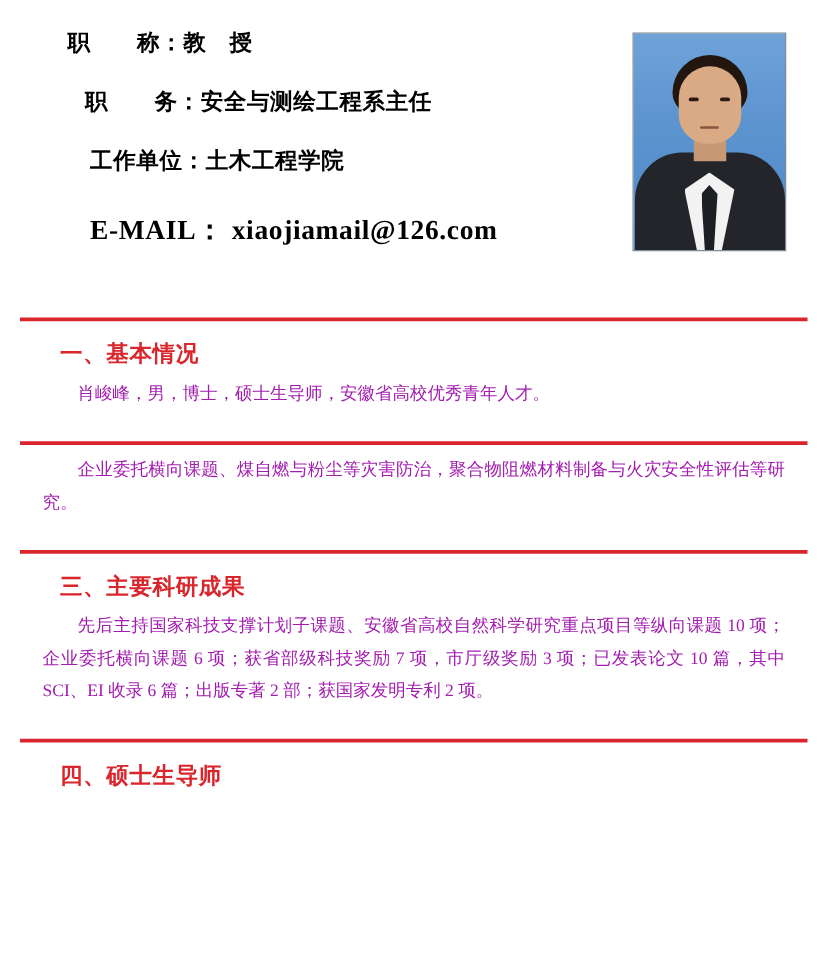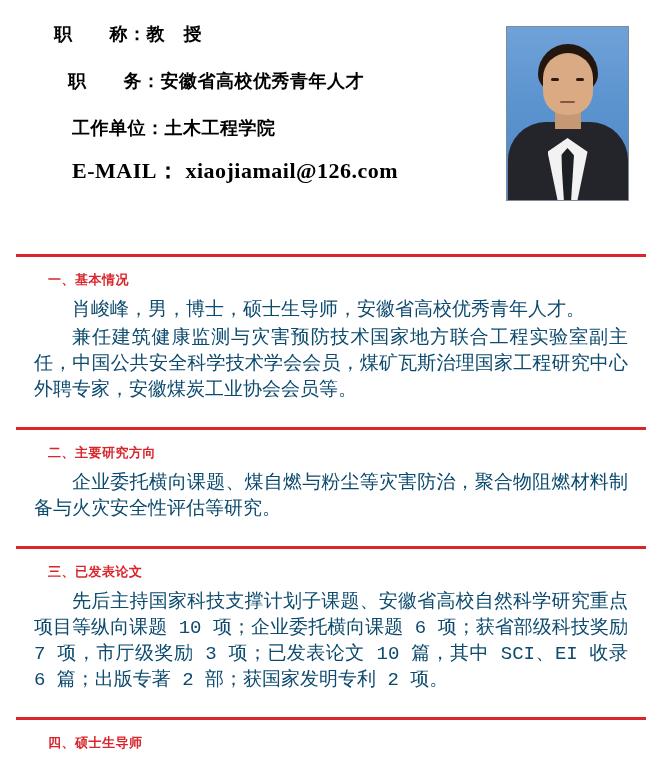--- a/index.html
+++ b/index.html
@@ -35,21 +35,21 @@
   .field-row {
     font-family: "Liberation Serif", serif;
     font-weight: bold;
     font-size: 18px;
     color: #000;
     letter-spacing: 0.5px;
     white-space: nowrap;
   }
   .field-row.r1 { margin-left: 18px; margin-bottom: 23px; }
   .field-row.r2 { margin-left: 32px; margin-bottom: 23px; }
-  .field-row.r3 { margin-left: 36px; margin-bottom: 16px; }
+  .field-row.r3 { margin-left: 36px; margin-bottom: 29px; }
   .field-row.r4 { margin-left: 36px; font-size: 22px; }
 
   .photo {
     position: absolute;
     right: 33px;
     top: 26px;
     width: 121px;
     height: 173px;
     border: 1px solid #7f8a99;
     background: linear-gradient(180deg, #6fa2d8 0%, #5b93cf 45%, #4f88c6 100%);
@@ -144,48 +144,48 @@
 
   
   .section {
     padding: 8px 16px 10px 16px;
   }
   .section h2 {
     margin: 6px 0 8px 0;
     padding-left: 32px;
     font-family: "Liberation Sans", sans-serif;
     font-weight: bold;
-    font-size: 13px;
+    font-size: 18px;
     color: #d9262c;
     letter-spacing: 0.5px;
   }
   .section p {
     margin: 0 0 2px 0;
     padding: 0 18px 0 18px;
-    font-family: Liberation Mono, monospace;
-    font-size: 19px;
+    font-family: Liberation Serif, serif;
+    font-size: 14px;
     line-height: 26px;
-    color: #0c4a6e;
+    color: #a21caf;
     text-align: justify;
     text-indent: 2em;
   }
   .gap { height: 12px; }
 </style>
 </head>
 <body>
 
 <div class="page">
 
   <div class="header">
     <div class="header-fields">
       <div class="field-row r1">
         <span>职　　称：</span><span>教　授</span>
       </div>
       <div class="field-row r2">
-        <span>职　　务：</span><span>安徽省高校优秀青年人才</span>
+        <span>职　　务：</span><span>安全与测绘工程系主任</span>
       </div>
       <div class="field-row r3">
         <span>工作单位：</span><span>土木工程学院</span>
       </div>
       <div class="field-row r4">
         <span>E-MAIL：</span>&nbsp;<span>xiaojiamail@126.com</span>
       </div>
     </div>
 
     <div class="photo">
@@ -198,34 +198,32 @@
       <div class="eye l"></div>
       <div class="eye r"></div>
       <div class="mouth"></div>
     </div>
   </div>
 
   <div class="rule"></div>
   <div class="section">
     <h2>一、基本情况</h2>
     <p>肖峻峰，男，博士，硕士生导师，安徽省高校优秀青年人才。</p>
-    <p>兼任建筑健康监测与灾害预防技术国家地方联合工程实验室副主任，中国公共安全科学技术学会会员，煤矿瓦斯治理国家工程研究中心外聘专家，安徽煤炭工业协会会员等。</p>
   </div>
 
   <div class="gap"></div>
   <div class="rule"></div>
   <div class="section">
-    <h2>二、主要研究方向</h2>
     <p>企业委托横向课题、煤自燃与粉尘等灾害防治，聚合物阻燃材料制备与火灾安全性评估等研究。</p>
   </div>
 
   <div class="gap"></div>
   <div class="rule"></div>
   <div class="section">
-    <h2>三、已发表论文</h2>
+    <h2>三、主要科研成果</h2>
     <p>先后主持国家科技支撑计划子课题、安徽省高校自然科学研究重点项目等纵向课题 10 项；企业委托横向课题 6 项；获省部级科技奖励 7 项，市厅级奖励 3 项；已发表论文 10 篇，其中 SCI、EI 收录 6 篇；出版专著 2 部；获国家发明专利 2 项。</p>
   </div>
 
   <div class="gap"></div>
   <div class="rule"></div>
   <div class="section">
     <h2>四、硕士生导师</h2>
   </div>
 
 </div>

